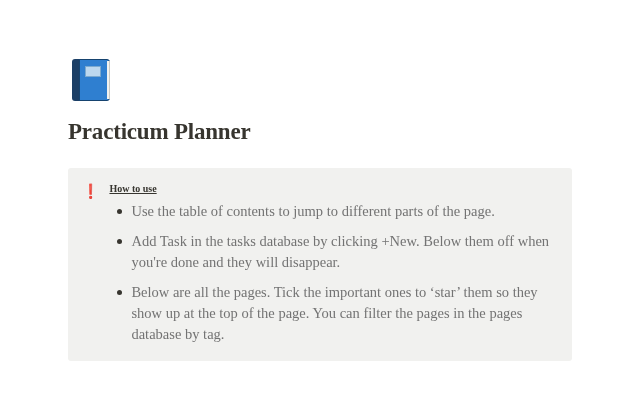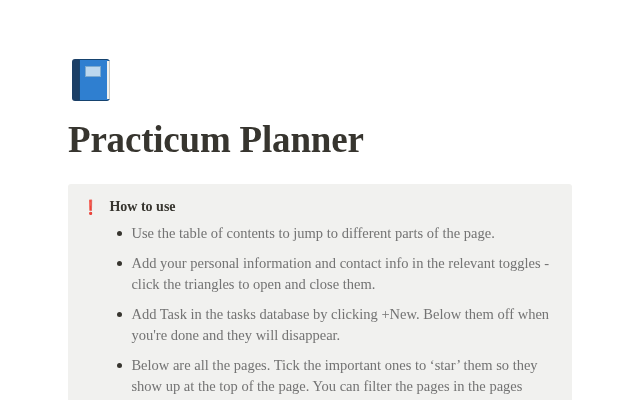--- a/index.html
+++ b/index.html
@@ -81,21 +81,21 @@
     right: 0;
     top: 2px;
     width: 3px;
     height: 38px;
     background: #f2f2ef;
     border-right: 1px solid #c9c9c4;
     box-sizing: border-box;
   }
   h1.title {
     font-family: "Liberation Serif", serif;
-    font-size: 37px;
+    font-size: 23px;
     font-weight: 700;
     letter-spacing: -0.2px;
     margin: 0 0 22px 0;
     color: #37352f;
     line-height: 1.2;
   }
   .callout {
     background: #f1f1ef;
     border-radius: 3px;
     padding: 14px 16px 16px 14px;
@@ -108,25 +108,26 @@
     line-height: 18px;
     color: #d03b37;
     flex: 0 0 auto;
     padding-top: 1px;
     font-weight: bold;
   }
   .callout-body {
     flex: 1 1 auto;
   }
   .callout-title {
-    font-size: 14px;
+    font-size: 10px;
     font-weight: 700;
     color: #37352f;
     margin: 0 0 6px 0;
     line-height: 1.3;
+    text-decoration: underline;
   }
   ul.bullets {
     margin: 0;
     padding-left: 22px;
     list-style: none;
   }
   ul.bullets li {
     position: relative;
     font-size: 14.5px;
     line-height: 1.45;
@@ -163,21 +164,20 @@
     </div>
 
     <h1 class="title">Practicum Planner</h1>
 
     <div class="callout">
       <div class="callout-icon">❗</div>
       <div class="callout-body">
         <div class="callout-title">How to use</div>
         <ul class="bullets">
           <li>Use the table of contents to jump to different parts of the page.</li>
-          <li>Add your personal information and contact info in the relevant toggles - click the triangles to open and close them.</li>
           <li>Add Task in the tasks database by clicking +New. Below them off when you're done and they will disappear.</li>
           <li>Below are all the pages. Tick the important ones to ‘star’ them so they show up at the top of the page. You can filter the pages in the pages database by tag.</li>
         </ul>
       </div>
     </div>
 
   </div>
 </div>
 
 </body></html>

